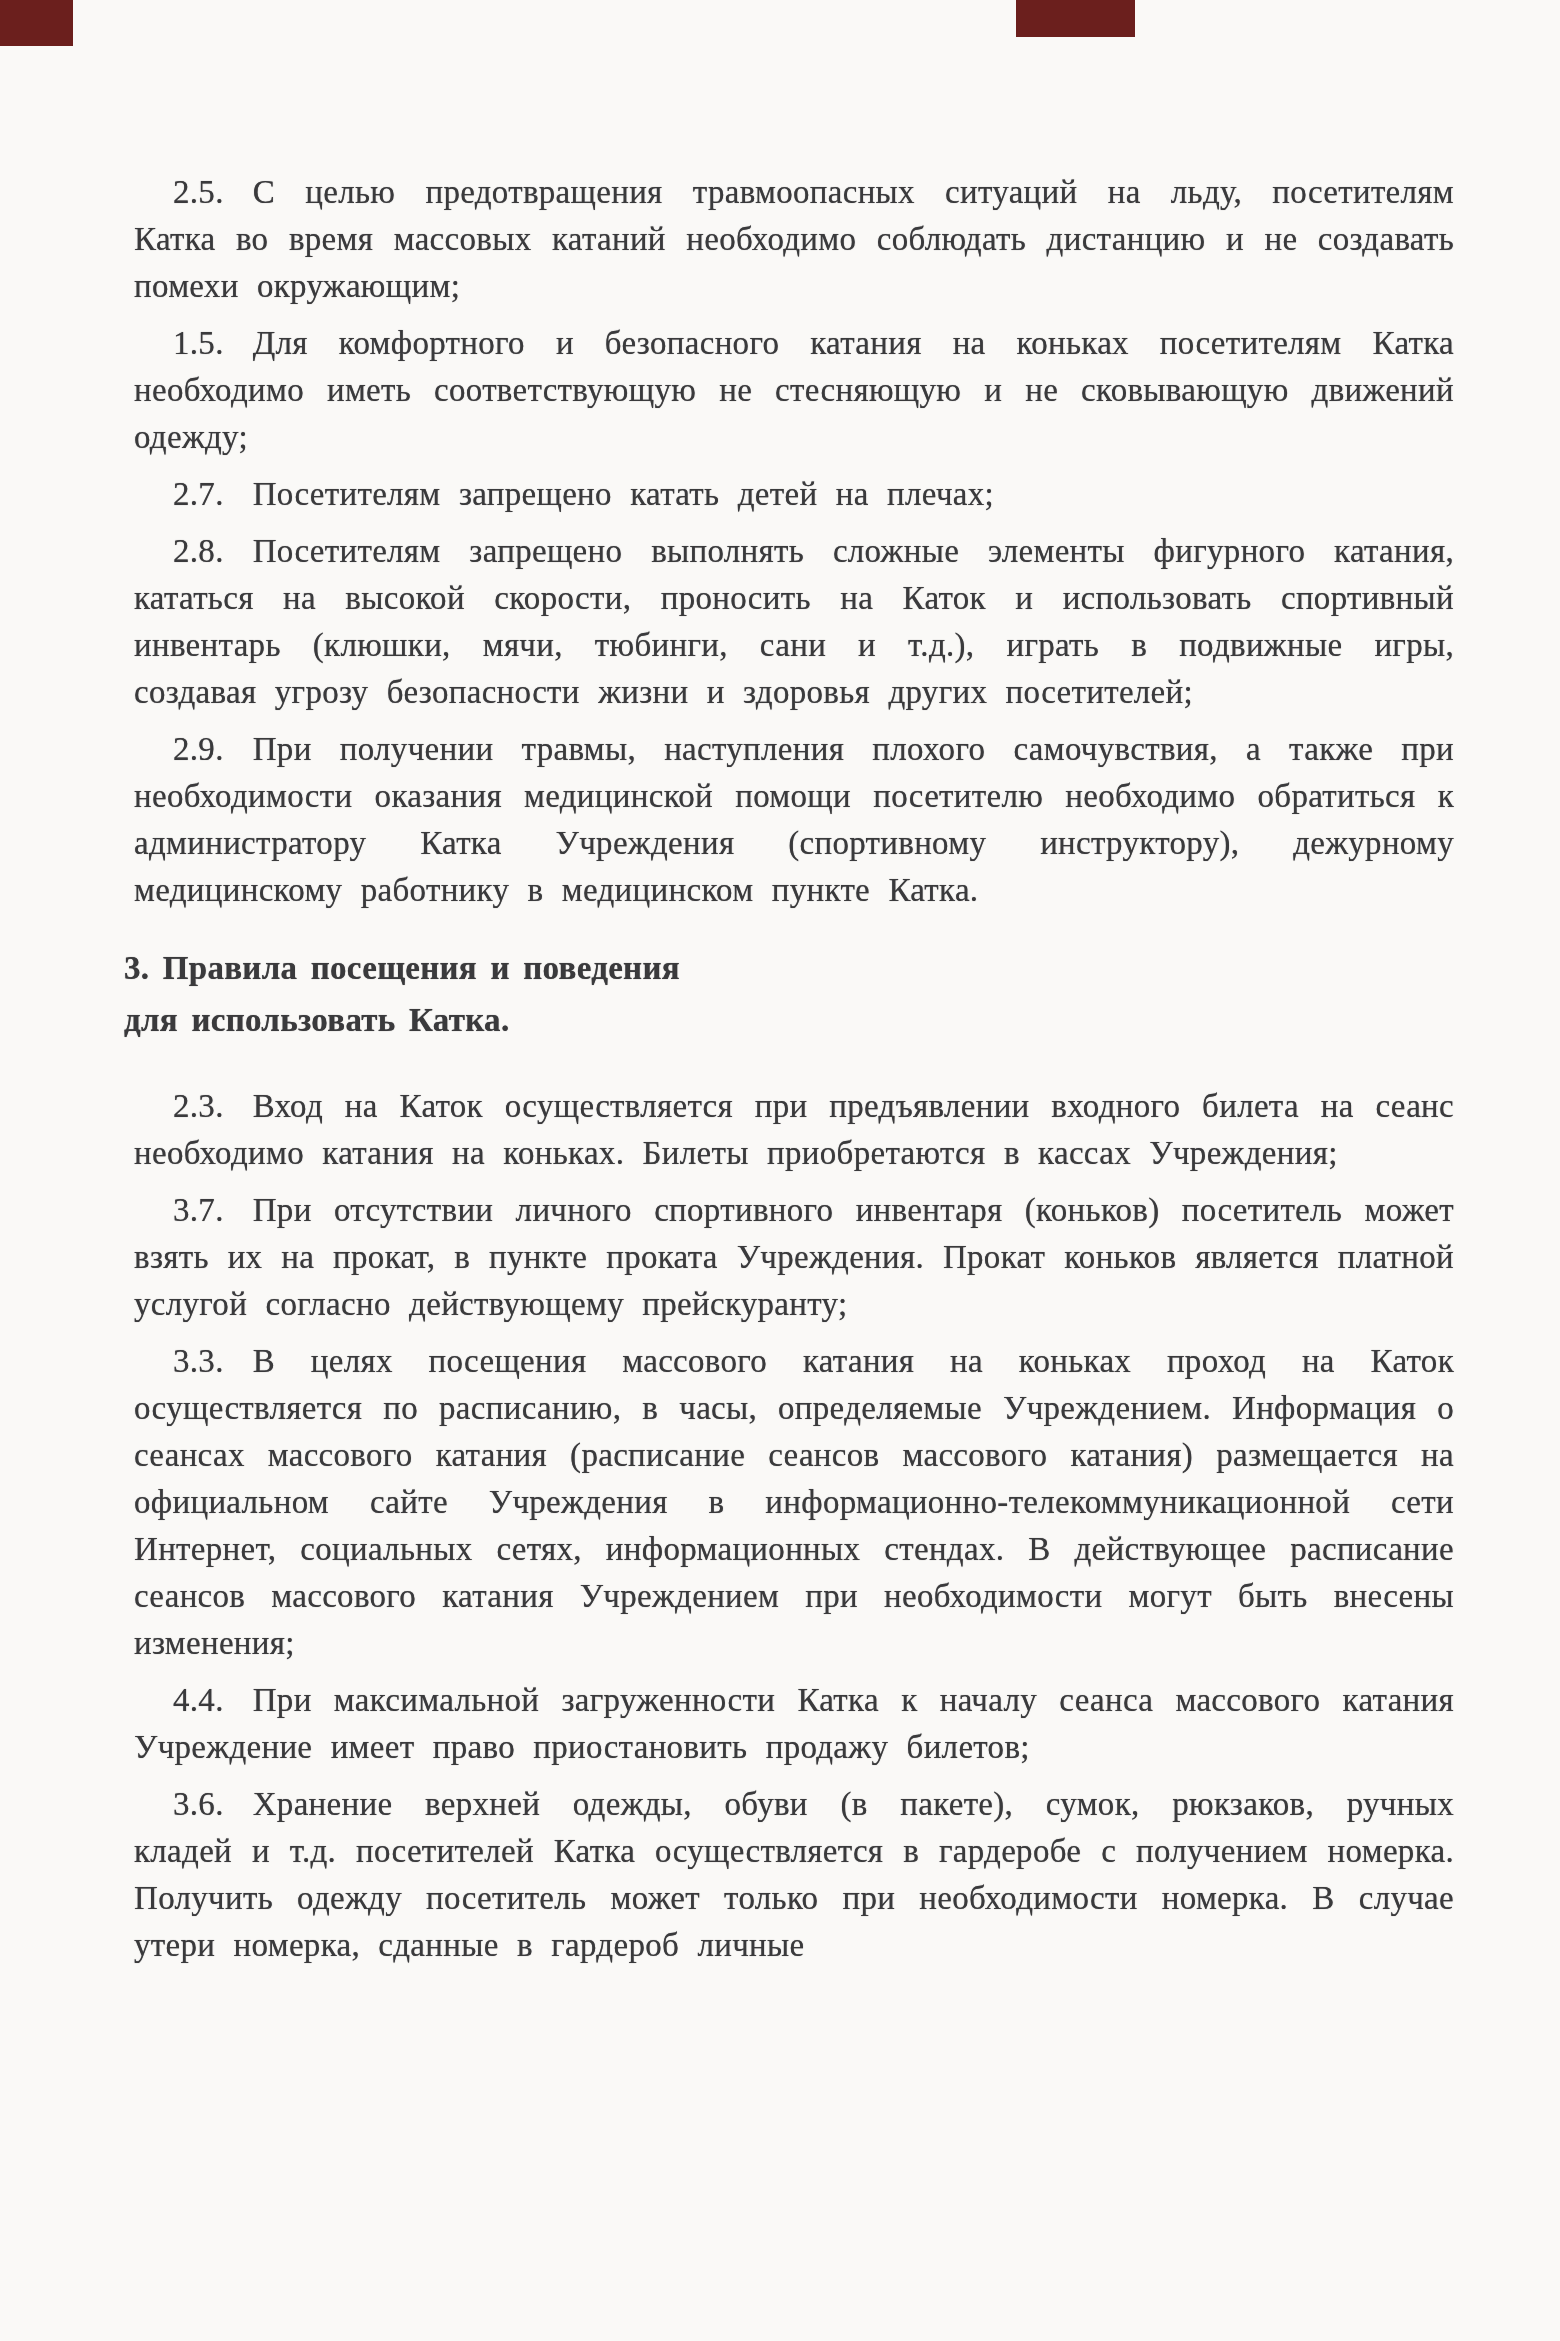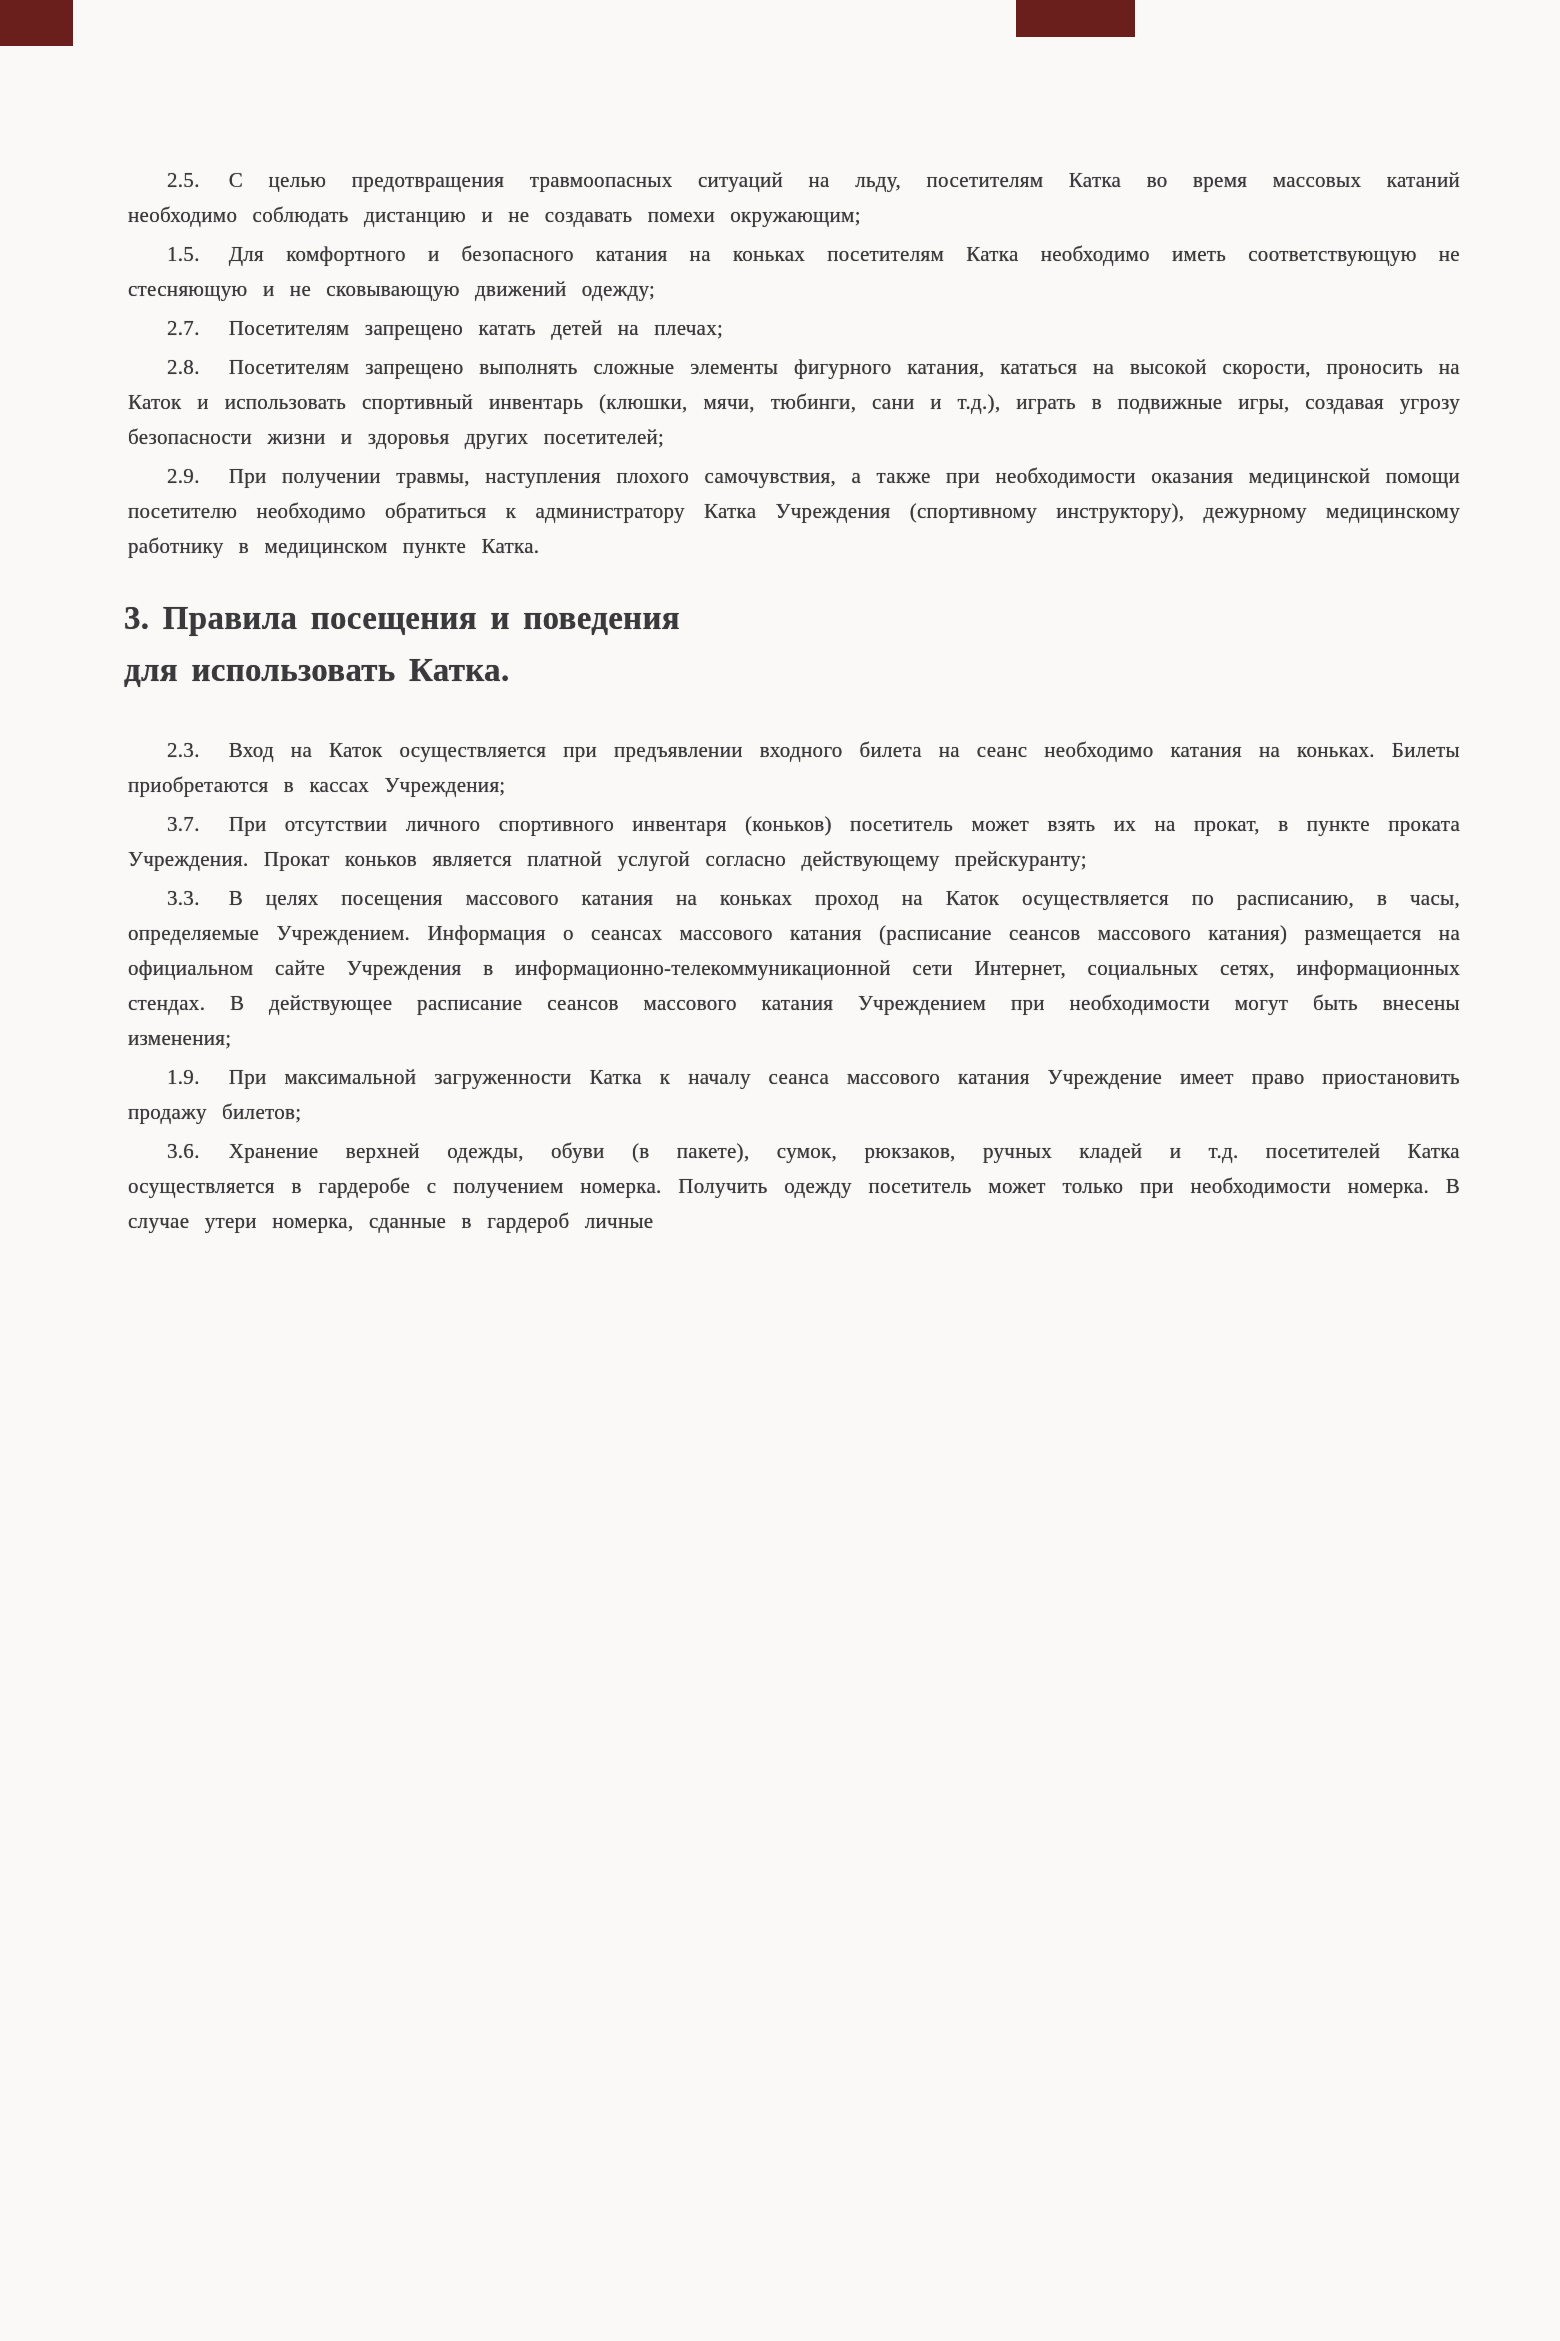--- a/index.html
+++ b/index.html
@@ -23,23 +23,23 @@
   .artifact-left{left:0;width:73px;height:46px;}
   .artifact-right{left:1016px;width:119px;height:37px;}
   .content{
     position:absolute;
     left:124px;
     top:159px;
     width:1340px;
     color:#3a3a3c;
   }
   .para{
-    margin:4px;
-    font-size:21px;
-    line-height:35px;
+    margin:10px;
+    font-size:33px;
+    line-height:47px;
     text-align:justify;
     text-indent:39px;
     letter-spacing:0.3px;
     word-spacing:9.8px;
     text-shadow:0 0 0.8px rgba(55,55,58,0.75);
   }
   .pnum{
     padding-right:29px;
   }
   .heading{
@@ -77,20 +77,20 @@
       <div>3. Правила посещения и поведения</div>
       <div>для использовать Катка.</div>
     </div>
 
     <p class="para"><span class="pnum">2.3.</span><span>Вход на Каток осуществляется при предъявлении входного билета на сеанс необходимо катания на коньках. Билеты приобретаются в кассах Учреждения;</span></p>
 
     <p class="para"><span class="pnum">3.7.</span><span>При отсутствии личного спортивного инвентаря (коньков) посетитель может взять их на прокат, в пункте проката Учреждения. Прокат коньков является платной услугой согласно действующему прейскуранту;</span></p>
 
     <p class="para"><span class="pnum">3.3.</span><span>В целях посещения массового катания на коньках проход на Каток осуществляется по расписанию, в часы, определяемые Учреждением. Информация о сеансах массового катания (расписание сеансов массового катания) размещается на официальном сайте Учреждения в информационно-телекоммуникационной сети Интернет, социальных сетях, информационных стендах. В действующее расписание сеансов массового катания Учреждением при необходимости могут быть внесены изменения;</span></p>
 
-    <p class="para"><span class="pnum">1.9.</span><span>При максимальной загруженности Катка к началу сеанса массового катания Учреждение имеет право приостановить продажу билетов;</span></p>
+    <p class="para"><span class="pnum">4.4.</span><span>При максимальной загруженности Катка к началу сеанса массового катания Учреждение имеет право приостановить продажу билетов;</span></p>
 
 
     <p class="para"><span class="pnum">3.6.</span><span>Хранение верхней одежды, обуви (в пакете), сумок, рюкзаков, ручных кладей и т.д. посетителей Катка осуществляется в гардеробе с получением номерка. Получить одежду посетитель может только при необходимости номерка. В случае утери номерка, сданные в гардероб личные</span></p>
 
   </div>
 </div>
 
 
 </body></html>

